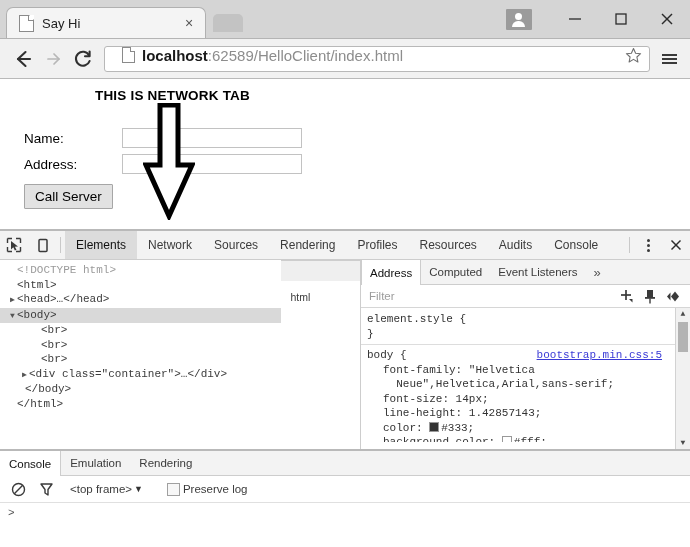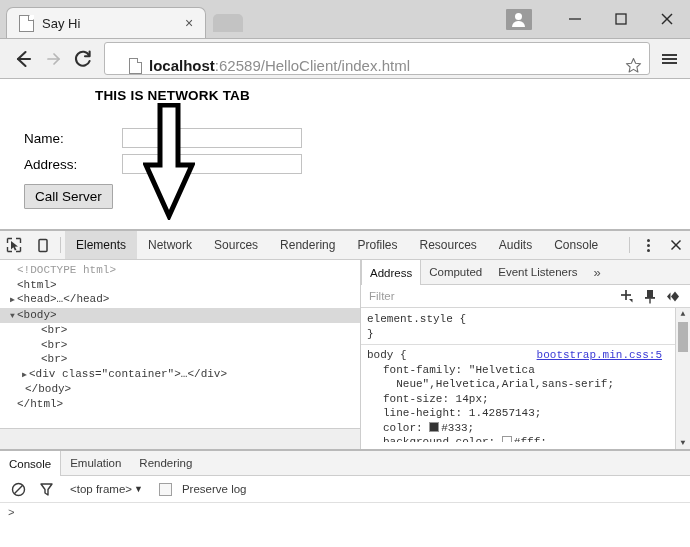--- a/index.html
+++ b/index.html
@@ -138,27 +138,27 @@
   .navicon {
     width: 30px; height: 30px;
     display: flex; align-items: center; justify-content: center;
     flex: 0 0 auto;
   }
   .navicon.back { color: #303030; }
   .navicon.fwd { color: #b7b7b7; }
   .navicon.reload { color: #303030; margin-right: 6px;}
   .omnibox {
     flex: 1 1 auto;
-    height: 33px;
+    height: 26px;
     background: #fff;
     border: 1px solid #b8b8b8;
     border-radius: 3px;
     display: flex;
-    align-items: flex-end;
-    padding: 0 4px 0 24px;
+    align-items: flex-start;
+    padding: 0 4px 0 17px;
     box-sizing: border-box;
     margin-right: 6px;
   }
   .page-icon {
     width: 11px; height: 14px;
     border: 1px solid #8a8a8a;
     background: #fff;
     position: relative;
     margin-right: 7px;
     flex: 0 0 auto;
@@ -310,21 +310,21 @@
 
   .dt-main {
     flex: 1 1 auto;
     display: flex;
     min-height: 0;
   }
   .dom-pane {
     width: 360px;
     flex: 0 0 auto;
     display: flex;
-    flex-direction: column;
+    flex-direction: row;
     border-right: 1px solid #cdcdcd;
     min-height: 0;
   }
   .dom-tree {
     flex: 1 1 auto;
     overflow: hidden;
     font-family: "Liberation Mono", monospace;
     font-size: 11px;
     line-height: 14.5px;
     color: #444;
@@ -523,22 +523,22 @@
   .cb-icon { width: 24px; display: flex; align-items: center; justify-content: center; color: #3a3a3a;}
   .frame-sel {
     display: flex; align-items: center; gap: 2px;
     font-size: 11.5px;
     color: #3b3b3b;
     margin-left: 8px;
     font-family: "Liberation Sans", sans-serif;
   }
   .caret-dn { font-size: 9px; color: #333; }
   .preserve {
-    display: flex; align-items: flex-start; gap: 10px;
-    margin-left: 12px;
+    display: flex; align-items: flex-start; gap: 3px;
+    margin-left: 20px;
     font-size: 11.5px;
     color: #3b3b3b;
     font-family: "Liberation Sans", sans-serif;
   }
   .chk {
     width: 11px; height: 11px;
     border: 1px solid #a0a0a0;
     background: #f7f7f7;
   }
   .console-body {

